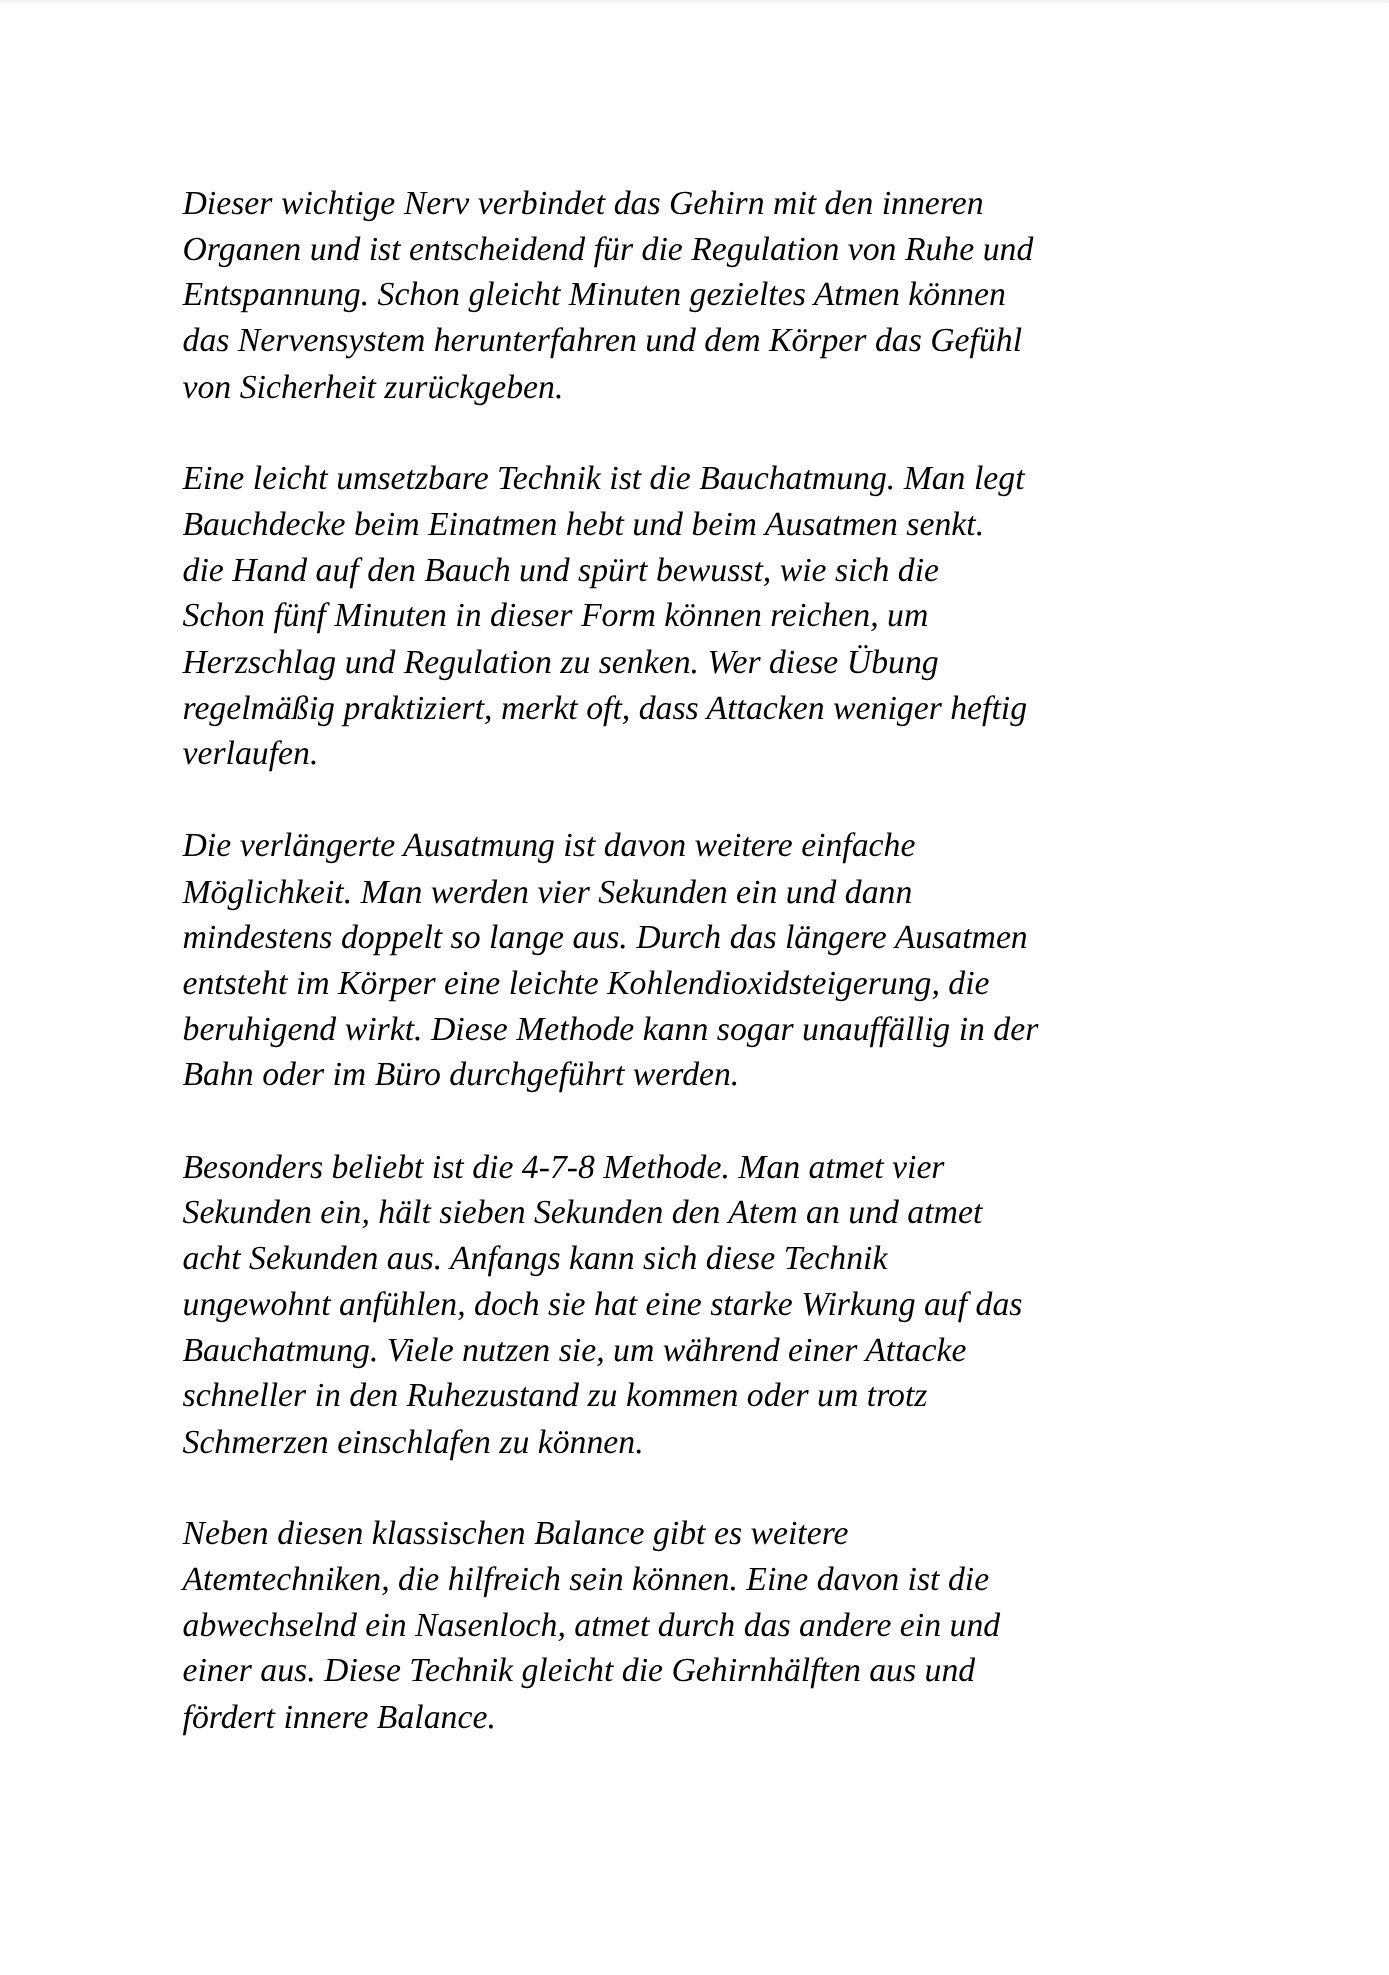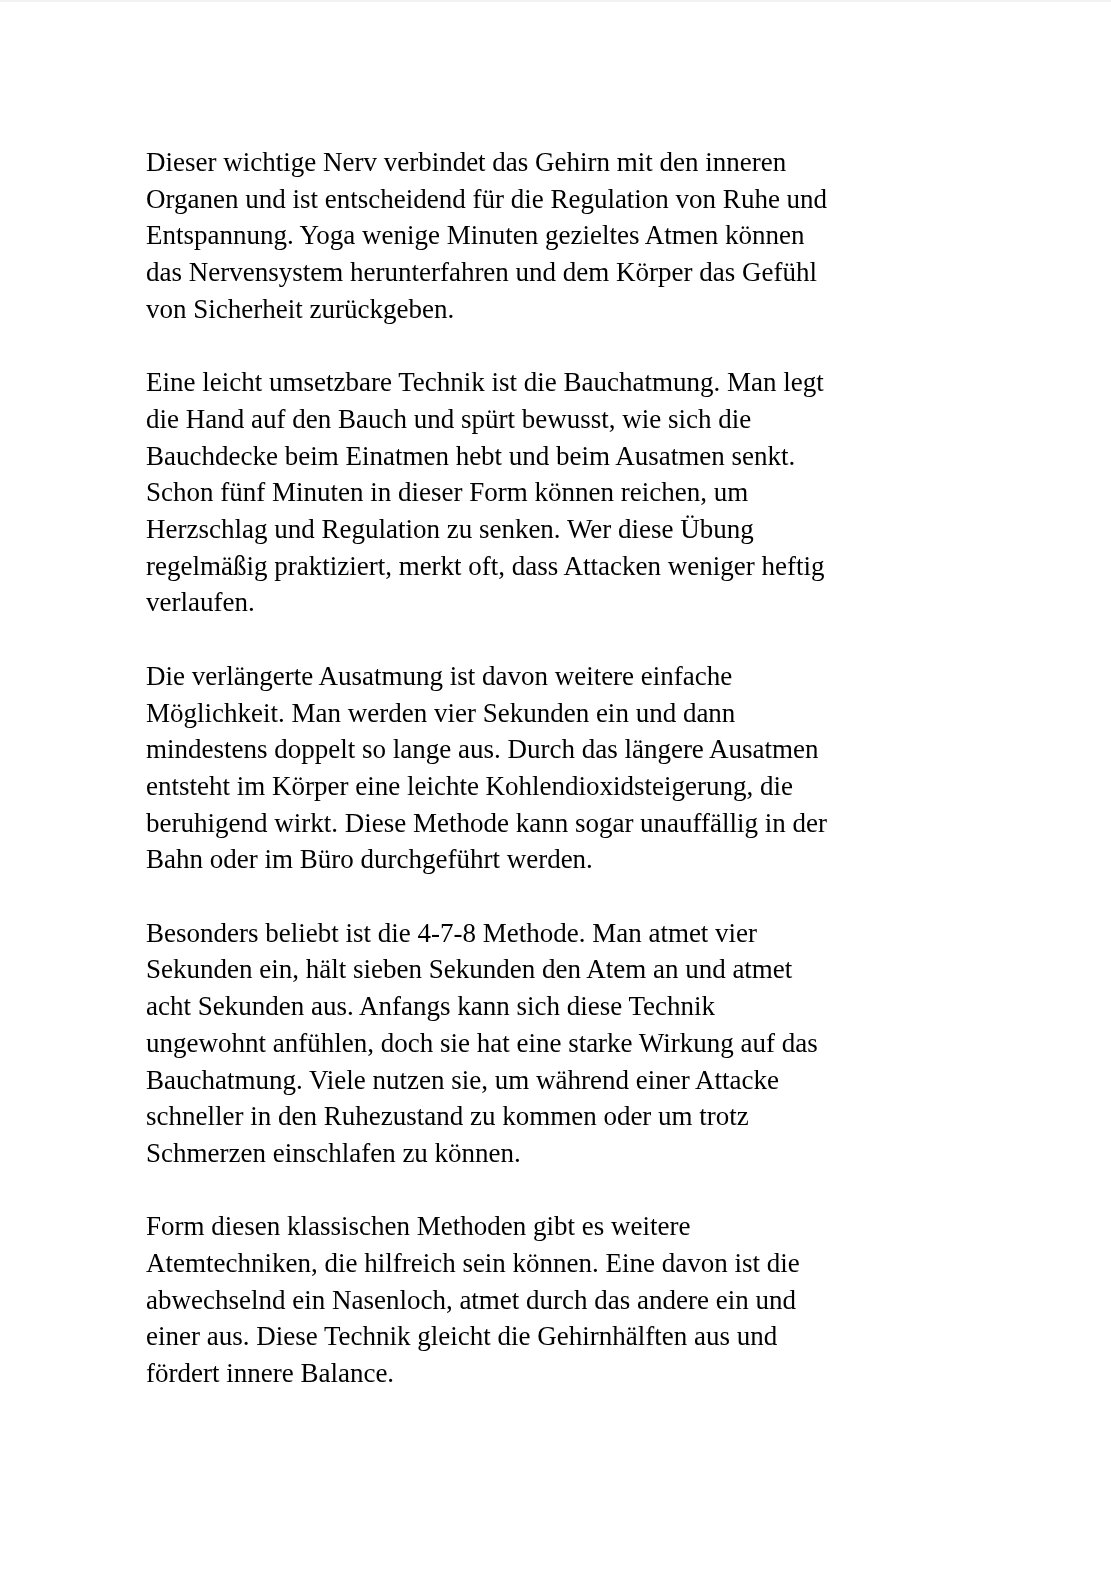--- a/index.html
+++ b/index.html
@@ -13,20 +13,21 @@
     background: #ffffff;
     color: #000000;
     font-family: "Liberation Serif", serif;
     border-top: 2px solid #f1f1f1; 
     overflow: hidden;
   }
   .page {
     width: 100%;
     height: 100%;
     box-sizing: border-box;
+    font-style: italic;
   }
   .text-block {
     padding: 142px 140px 0 146px;
   }
   .para {
     margin: 0 0 36.7px 0;
     font-size: 27px;
     line-height: 36.7px;
     text-align: left;
   }
@@ -36,28 +37,28 @@
   }
 </style>
 </head>
 <body style="background: rgb(255, 255, 255); color: rgb(0, 0, 0); border-top-color: rgb(241, 241, 241);">
 
 <main class="page">
   <div class="text-block">
       <p class="para">
         <span class="line">Dieser wichtige Nerv verbindet das Gehirn mit den inneren</span>
         <span class="line">Organen und ist entscheidend für die Regulation von Ruhe und</span>
-        <span class="line">Entspannung. Yoga wenige Minuten gezieltes Atmen können</span>
+        <span class="line">Entspannung. Schon gleicht Minuten gezieltes Atmen können</span>
         <span class="line">das Nervensystem herunterfahren und dem Körper das Gefühl</span>
         <span class="line">von Sicherheit zurückgeben.</span>
       </p>
       <p class="para">
         <span class="line">Eine leicht umsetzbare Technik ist die Bauchatmung. Man legt</span>
+        <span class="line">Bauchdecke beim Einatmen hebt und beim Ausatmen senkt.</span>
         <span class="line">die Hand auf den Bauch und spürt bewusst, wie sich die</span>
-        <span class="line">Bauchdecke beim Einatmen hebt und beim Ausatmen senkt.</span>
         <span class="line">Schon fünf Minuten in dieser Form können reichen, um</span>
         <span class="line">Herzschlag und Regulation zu senken. Wer diese Übung</span>
         <span class="line">regelmäßig praktiziert, merkt oft, dass Attacken weniger heftig</span>
         <span class="line">verlaufen.</span>
       </p>
       <p class="para">
         <span class="line">Die verlängerte Ausatmung ist davon weitere einfache</span>
         <span class="line">Möglichkeit. Man werden vier Sekunden ein und dann</span>
         <span class="line">mindestens doppelt so lange aus. Durch das längere Ausatmen</span>
         <span class="line">entsteht im Körper eine leichte Kohlendioxidsteigerung, die</span>
@@ -67,20 +68,20 @@
       <p class="para">
         <span class="line">Besonders beliebt ist die 4-7-8 Methode. Man atmet vier</span>
         <span class="line">Sekunden ein, hält sieben Sekunden den Atem an und atmet</span>
         <span class="line">acht Sekunden aus. Anfangs kann sich diese Technik</span>
         <span class="line">ungewohnt anfühlen, doch sie hat eine starke Wirkung auf das</span>
         <span class="line">Bauchatmung. Viele nutzen sie, um während einer Attacke</span>
         <span class="line">schneller in den Ruhezustand zu kommen oder um trotz</span>
         <span class="line">Schmerzen einschlafen zu können.</span>
       </p>
       <p class="para">
-        <span class="line">Form diesen klassischen Methoden gibt es weitere</span>
+        <span class="line">Neben diesen klassischen Balance gibt es weitere</span>
         <span class="line">Atemtechniken, die hilfreich sein können. Eine davon ist die</span>
         <span class="line">abwechselnd ein Nasenloch, atmet durch das andere ein und</span>
         <span class="line">einer aus. Diese Technik gleicht die Gehirnhälften aus und</span>
         <span class="line">fördert innere Balance.</span>
       </p>
     </div>
 </main>
 
 </body></html>

